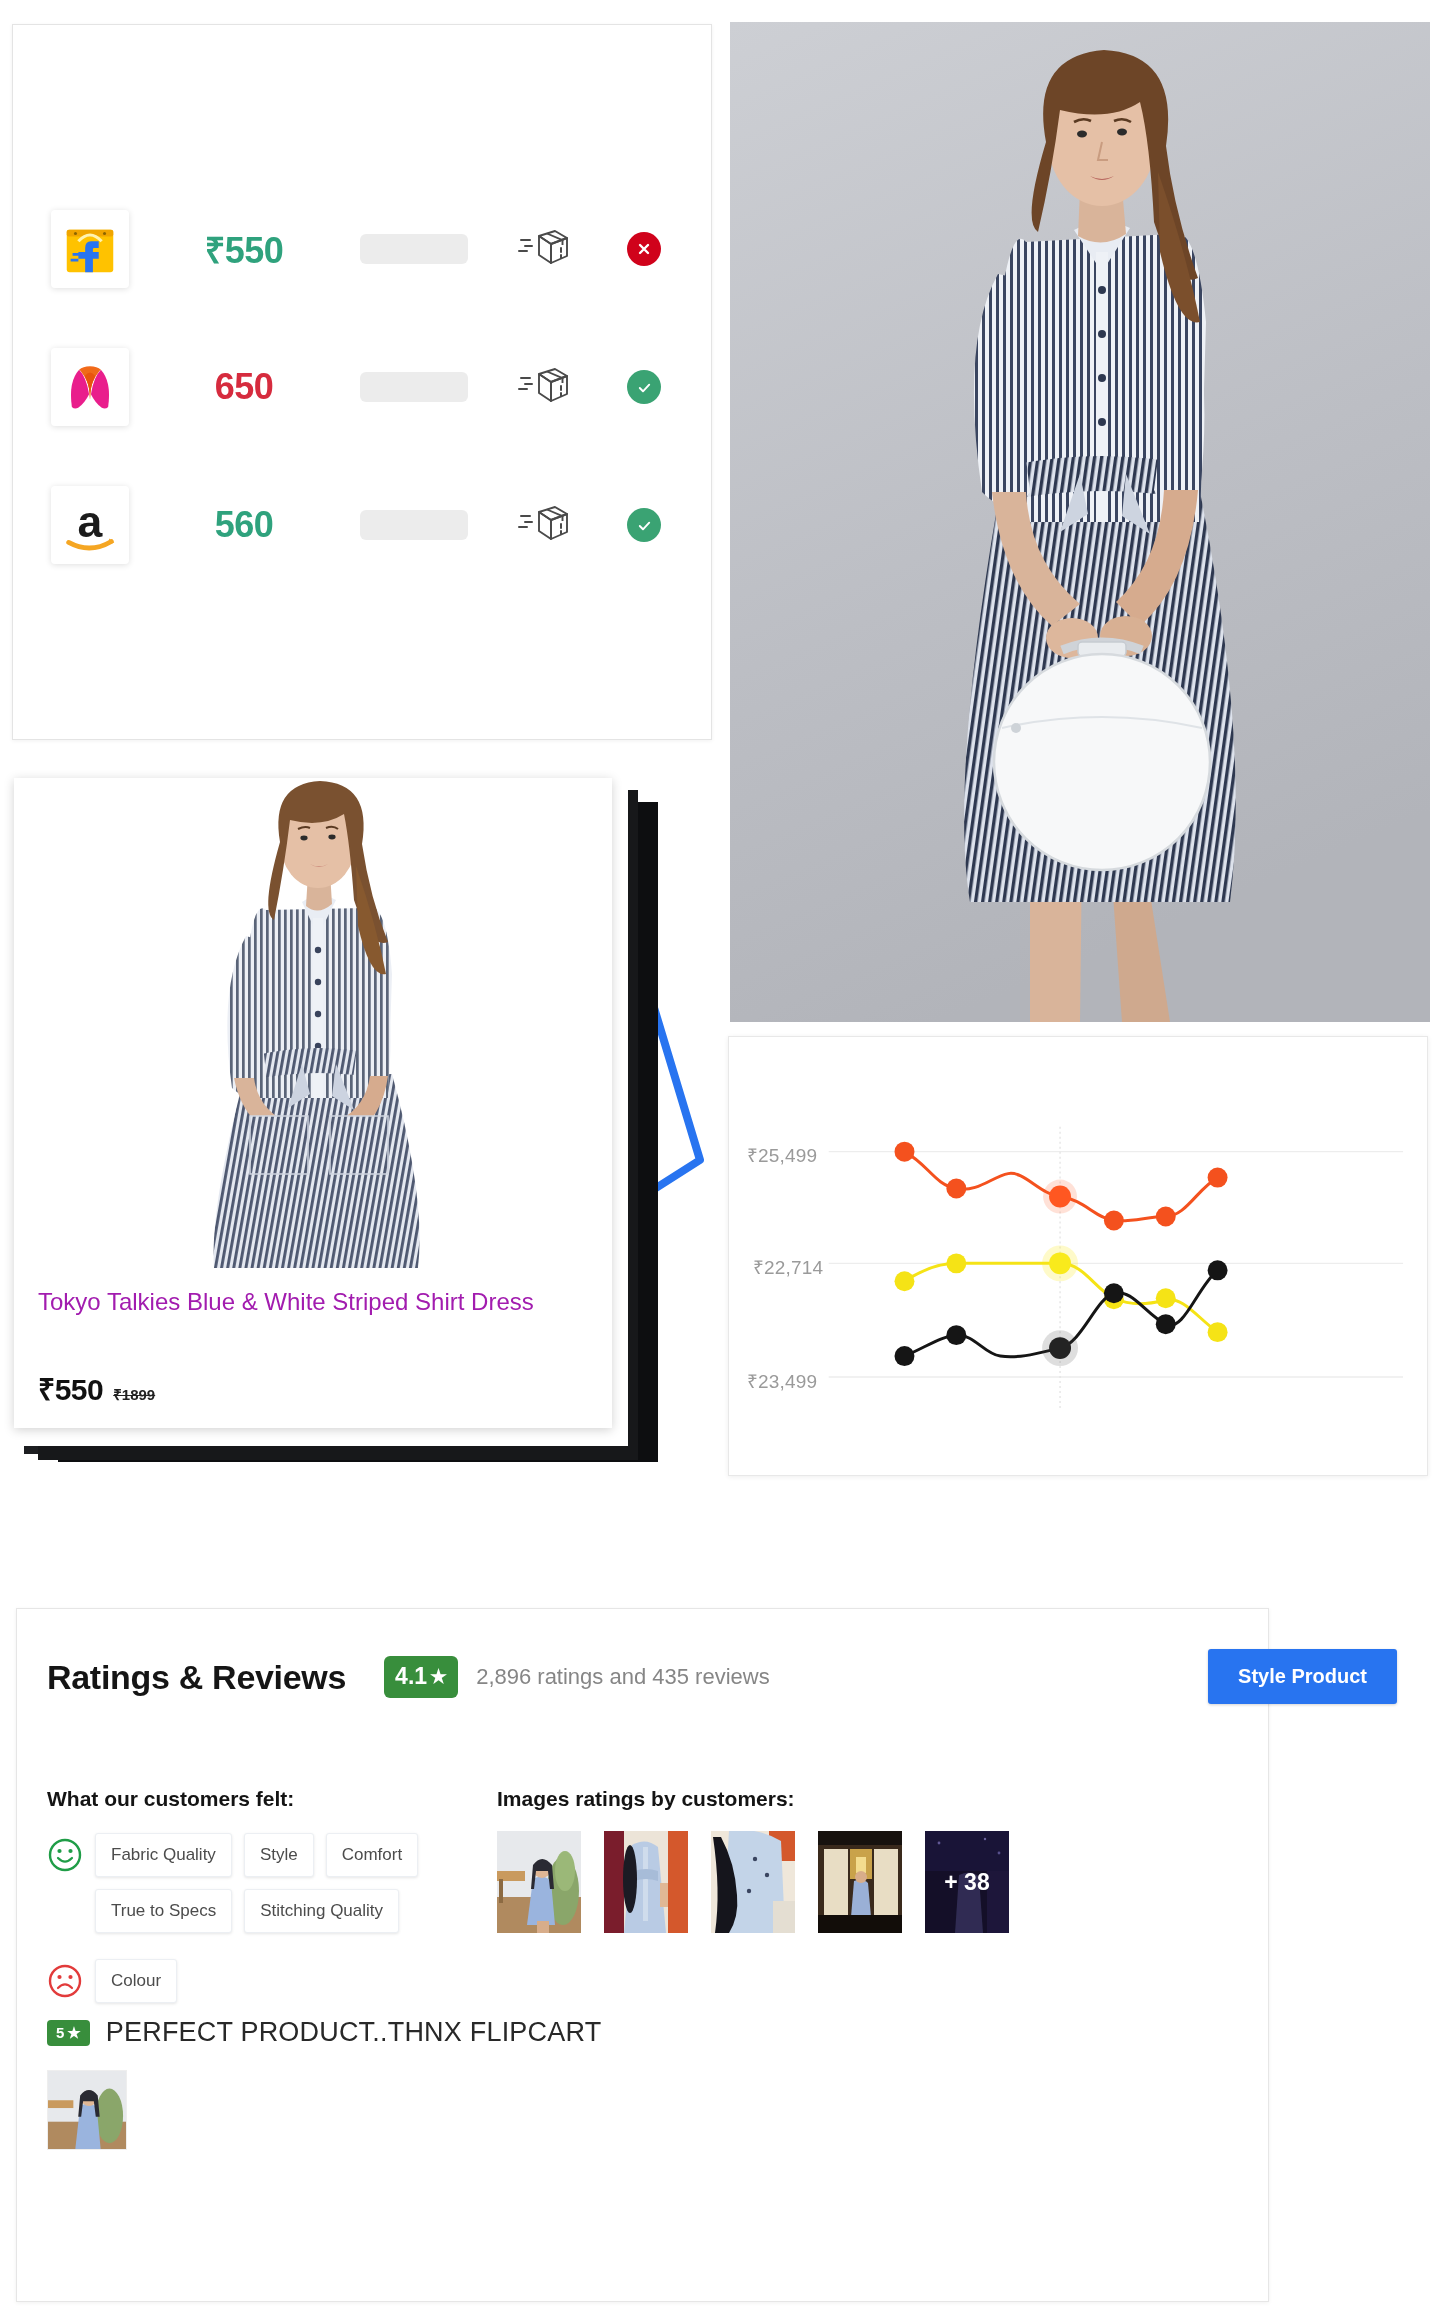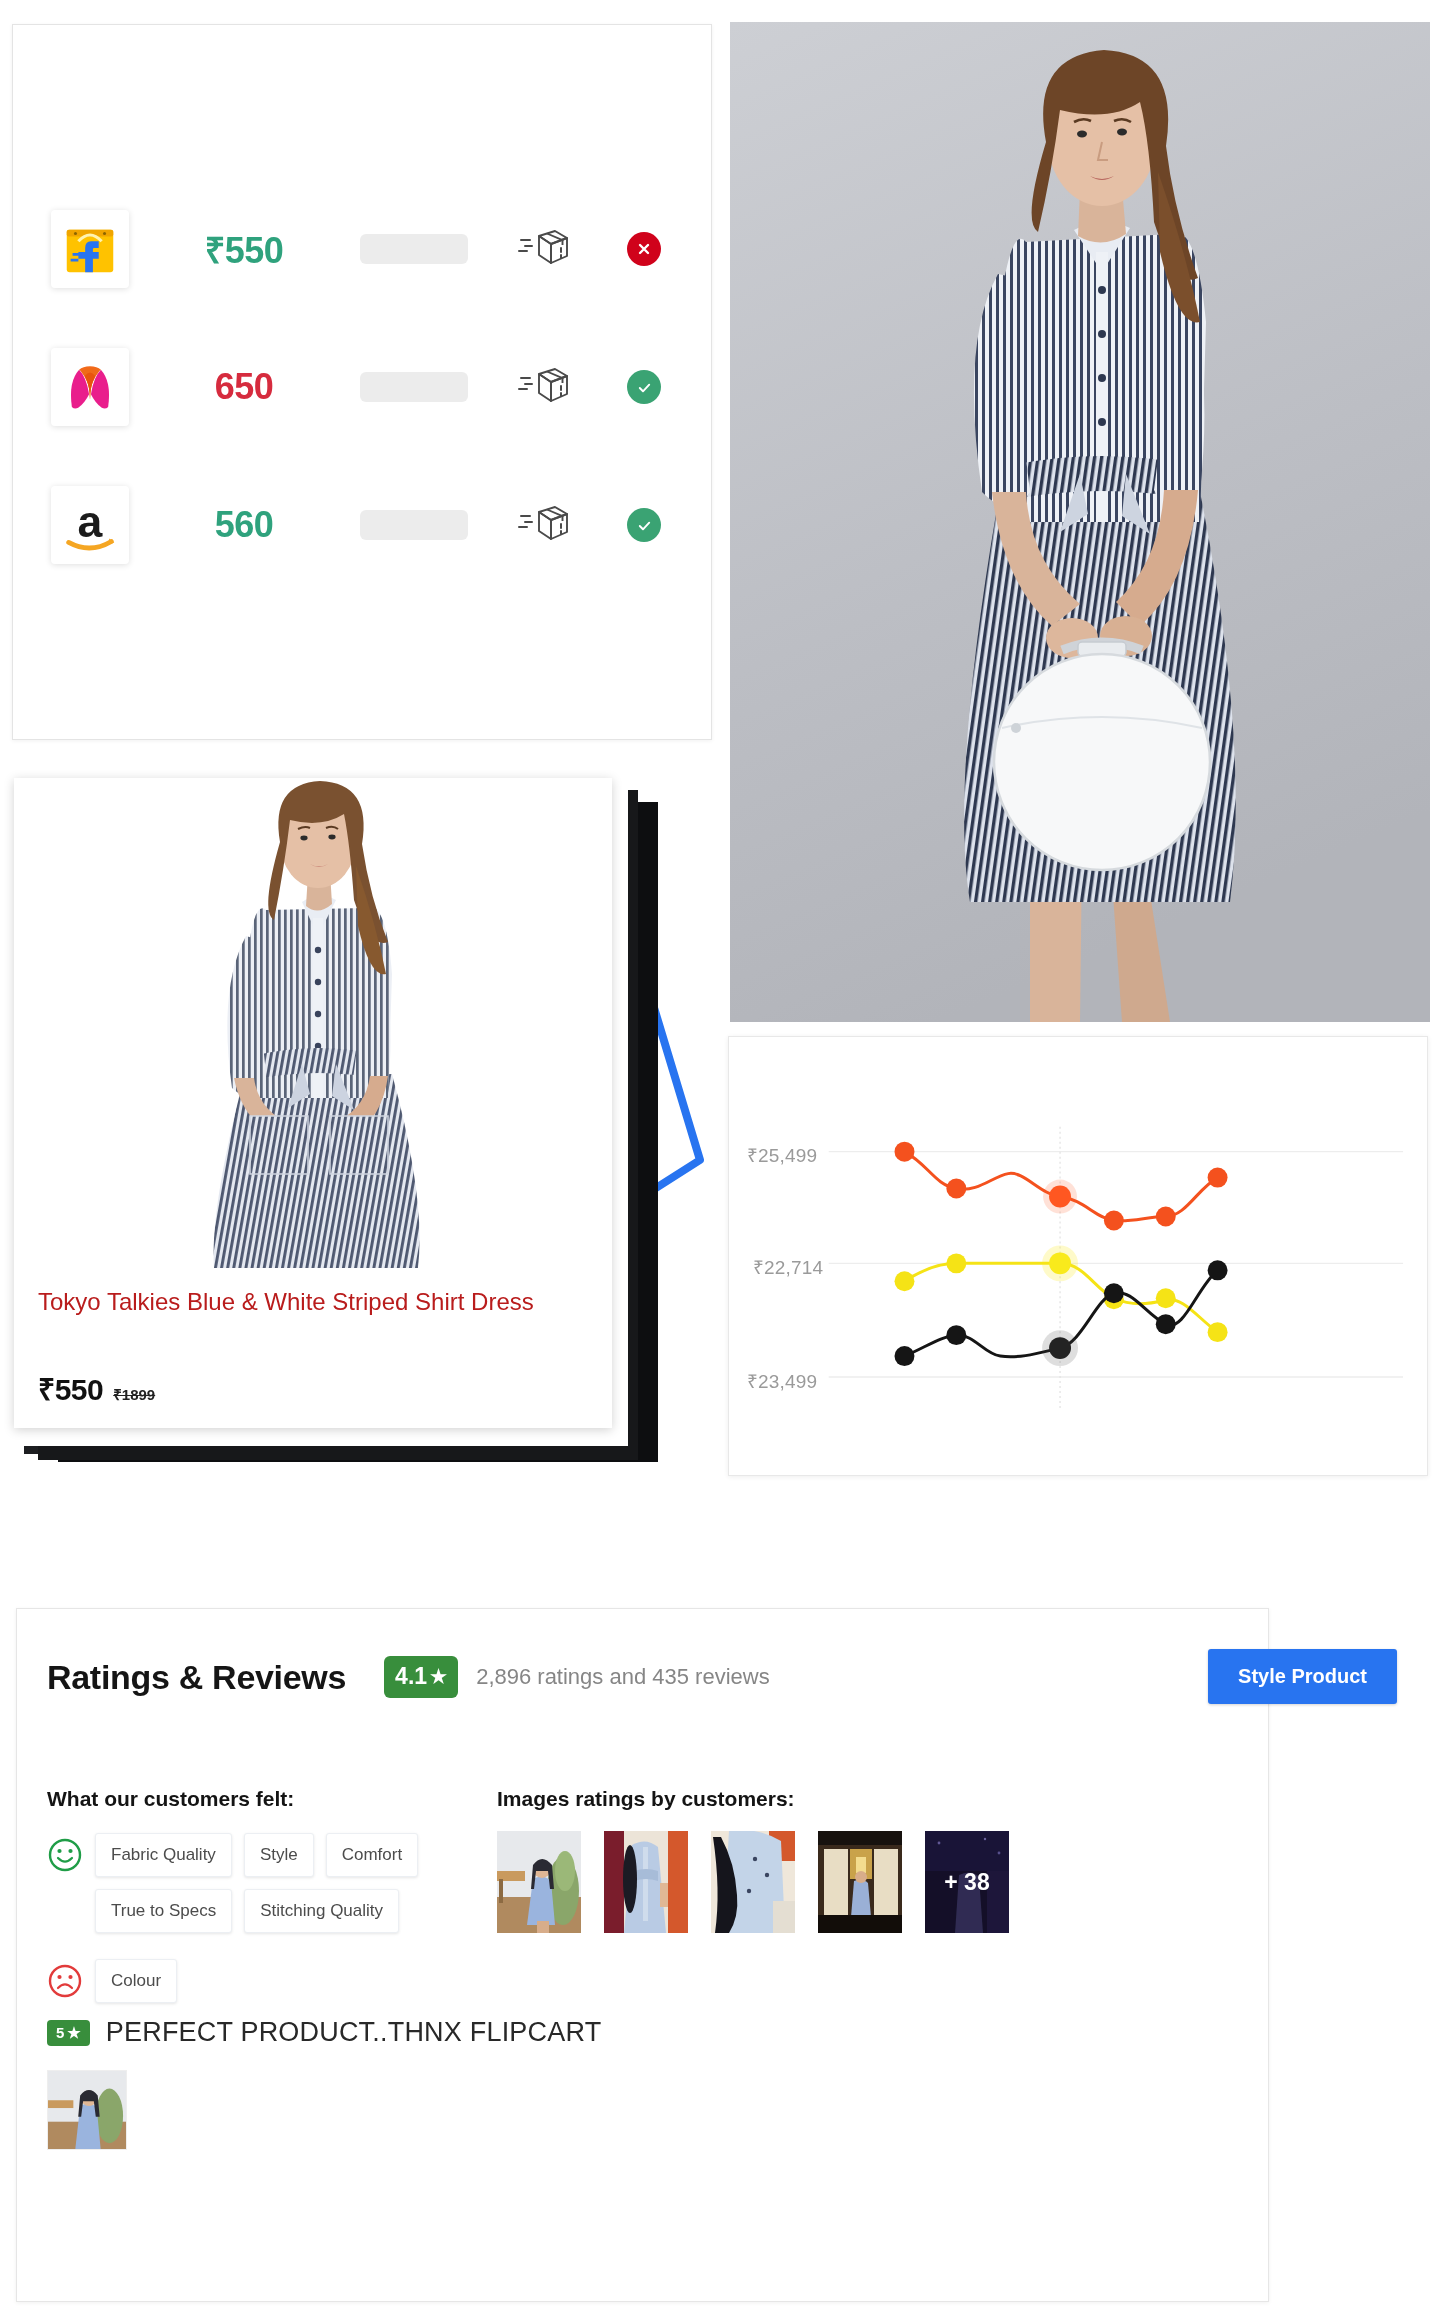--- a/index.html
+++ b/index.html
@@ -106,21 +106,21 @@
     box-shadow: 0 2px 10px rgba(0,0,0,0.18);
     overflow: hidden;
   }
   #product-photo {
     position: absolute; left:0; top:0; width: 598px; height: 490px;
     background: #ffffff;
     overflow: hidden;
   }
   #product-title {
     position: absolute; left: 24px; top: 508px; width: 520px;
-    font-size: 24px; line-height: 1.32; color: #b91c1c; font-weight: 400;
+    font-size: 24px; line-height: 1.32; color: #a21caf; font-weight: 400;
   }
   #price-line {
     position: absolute; left: 24px; top: 590px;
     display: flex; align-items: baseline; gap: 10px;
   }
   #price-now { font-size: 30px; font-weight: bold; color: #111; letter-spacing:-0.5px;}
   #price-was { font-size: 15px; font-weight: bold; color:#222; text-decoration: line-through; margin-top: 12px; }
 
   
   #connector { position: absolute; left: 0; top: 740px; width: 1439px; height: 640px; pointer-events:none; }

